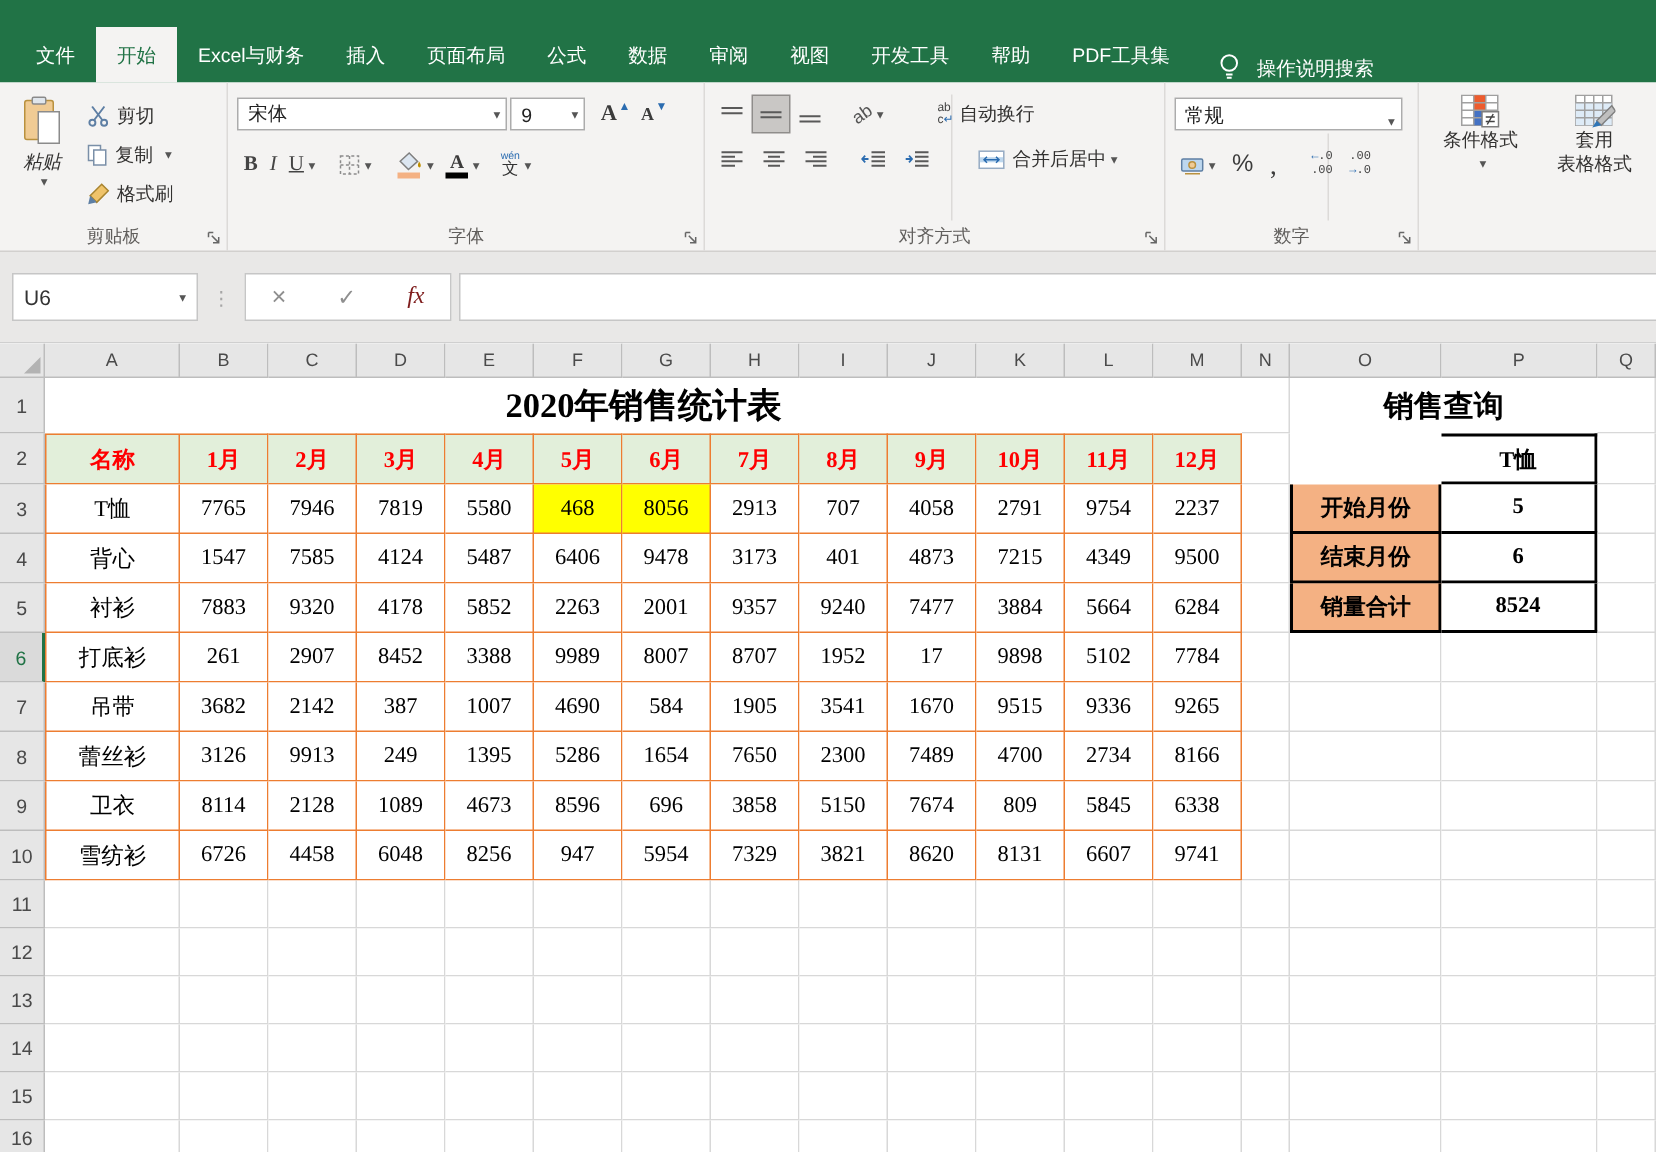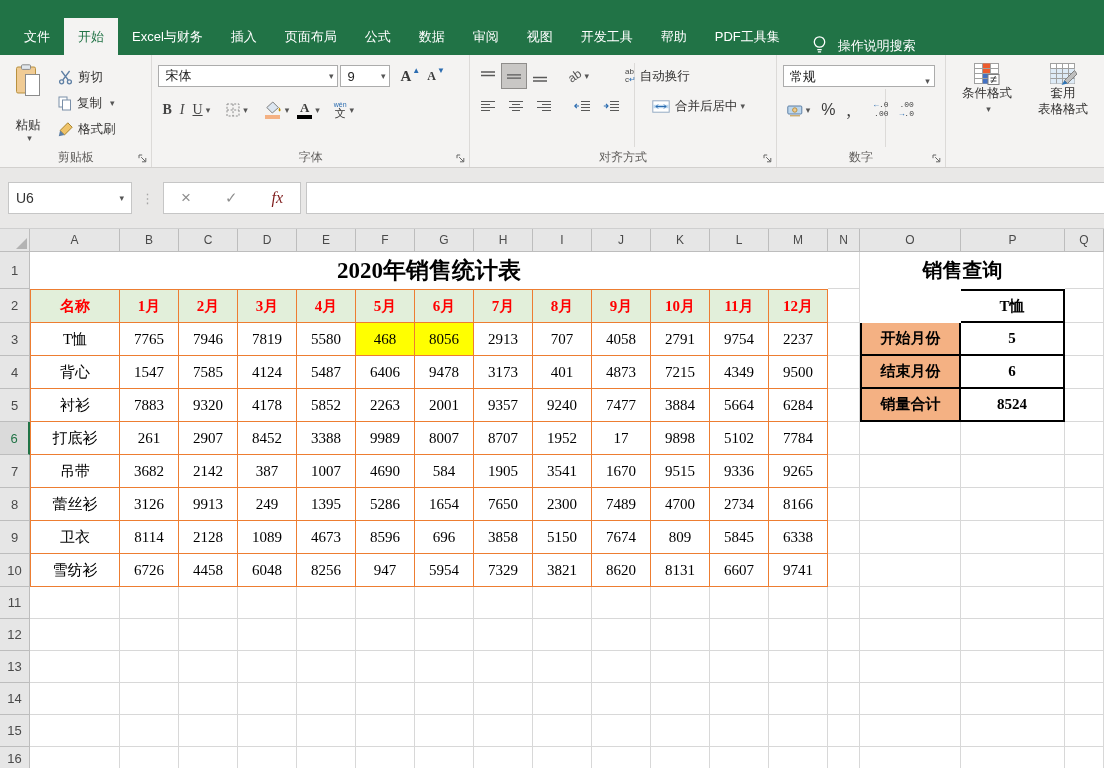--- a/index.html
+++ b/index.html
@@ -20,21 +20,21 @@
   .launcher{position:absolute;right:3px;bottom:3px;}
   .g-clip{width:155px;}
   .g-font{width:323px;}
   .g-align{width:312px;}
   .g-num{width:172px;}
   .g-styles{flex:1;border-right:none;}
   .row{display:flex;align-items:center;margin:2px 2px 0 2px;height:26px;}
   .row.first{margin-top:3px;}
   .cliprow{display:flex;height:90px;}
   .bigbtn{width:48px;display:flex;flex-direction:column;align-items:center;justify-content:flex-start;font-size:12.5px;color:#323130;padding-top:4px;}
-  .bigbtn .lbl{margin-top:20px;}
+  .bigbtn .lbl{margin-top:3px;font-style:italic;}
   .smalls{display:flex;flex-direction:column;justify-content:flex-start;margin-left:6px;gap:4px;padding-top:6px;}
   .sbtn{display:flex;align-items:center;gap:5px;font-size:12.5px;color:#323130;height:22px;white-space:nowrap;}
   .dd{font-size:9px;color:#555;margin-left:3px;line-height:1;}
   .combo{background:#fff;border:1px solid #ACACAC;height:22px;box-sizing:border-box;display:flex;align-items:center;justify-content:space-between;font-size:13px;color:#222;padding:0 4px 0 6px;}
   .fname{width:180px;margin-right:2px;}
   .fsize{width:50px;margin-right:6px;}
   .ib{display:flex;align-items:center;justify-content:center;height:24px;padding:0 4px;color:#444;position:relative;}
   .ib.sel{background:#C9C7C5;outline:1px solid #8F8D8B;}
   .fA{font-size:15px;font-weight:bold;font-family:"Liberation Serif",serif;color:#3b3b3b;line-height:1;}
   .tri{font-size:8px;color:#2B6CB0;position:relative;top:-6px;left:1px;}

